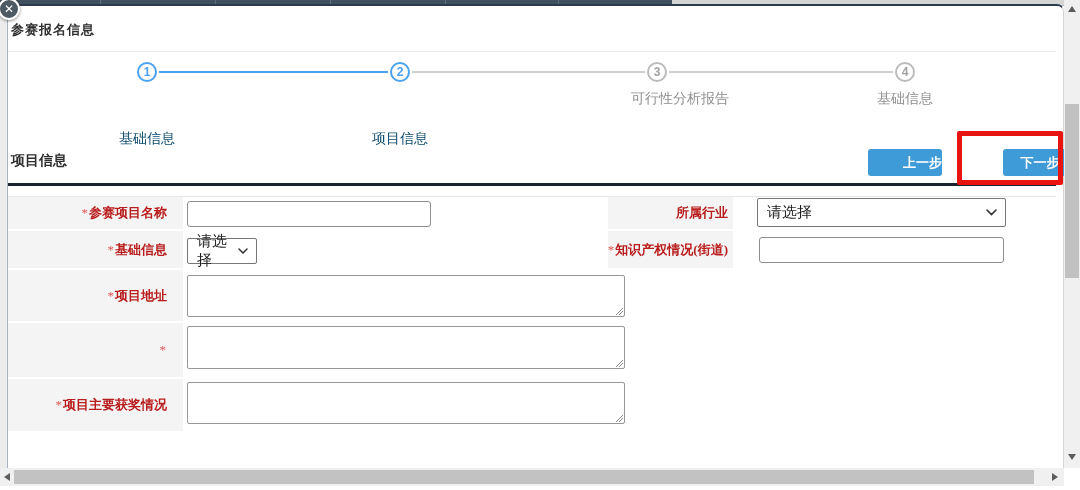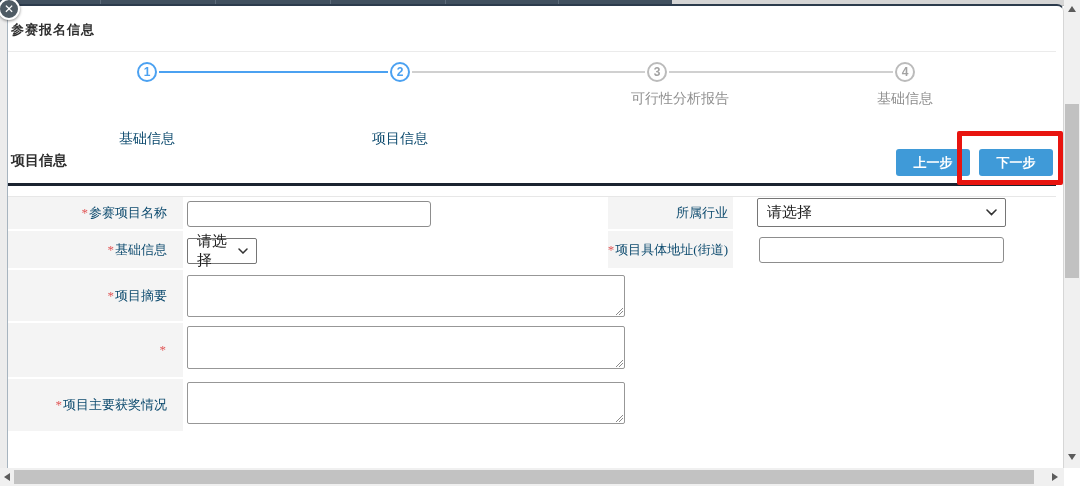--- a/index.html
+++ b/index.html
@@ -48,21 +48,21 @@
     border-radius:3px;font-size:13px;font-weight:bold;font-family:inherit;cursor:pointer;
     text-align:center;line-height:27px;padding:0;}
   .dark-line{left:8px;top:183px;width:1048px;height:3px;background:#1b2330;}
   .red-box{left:957px;top:131px;width:106px;height:54px;border:5px solid #e8140f;
     border-radius:2px;box-sizing:border-box;z-index:50;background:transparent;}
 
   
   .band{background:#f4f4f4;display:flex;align-items:center;justify-content:flex-end;box-sizing:border-box;}
   .band.lcol{left:8px;width:175px;padding-right:16px;}
   .band.rcol{left:608px;width:125px;padding-right:5px;}
-  .flabel{font-family:"Liberation Serif","DejaVu Serif",serif;font-size:13px;color:#0c4a6e;white-space:nowrap;}
+  .flabel{font-family:"Liberation Serif","DejaVu Serif",serif;font-size:13px;color:#b91c1c;white-space:nowrap;font-weight:bold;}
   .req{color:#e15656;font-family:"Liberation Serif","DejaVu Serif",serif;font-size:13px;margin-right:1px;}
   .form-edge{left:8px;width:1048px;height:1px;background:#e7e7e7;}
 
   input.txt{position:absolute;box-sizing:border-box;border:1px solid #8d8d8d;border-radius:3px;
     background:#fff;font-family:inherit;font-size:13px;padding:0 6px;outline:none;}
   .sel{position:absolute;box-sizing:border-box;border:1px solid #767676;border-radius:2px;
     background:#fff;display:flex;align-items:center;cursor:pointer;}
   .sel .sel-text{font-size:15px;color:#1f1f1f;padding-left:9px;flex:1;}
   .sel svg{margin-right:8px;flex:none;}
   textarea.ta{position:absolute;box-sizing:border-box;border:1px solid #979797;border-radius:2px;
@@ -108,53 +108,53 @@
 <div class="abs step-circle on" style="left:390px;">2</div>
 <div class="abs step-circle off" style="left:647px;">3</div>
 <div class="abs step-circle off" style="left:895px;">4</div>
 
 <div class="abs step-label on" style="left:147px;">基础信息</div>
 <div class="abs step-label on" style="left:400px;">项目信息</div>
 <div class="abs step-label off" style="left:680px;text-align:center;">可行性分析报告</div>
 <div class="abs step-label off" style="left:905px;">基础信息</div>
 
 <div class="abs section-title">项目信息</div>
-<button class="abs btn" style="left:896px;">上一步</button>
-<button class="abs btn" style="left:979px;">下一步</button>
+<button class="abs btn" style="left:868px;text-align:right;">上一步</button>
+<button class="abs btn" style="left:1003px;">下一步</button>
 <div class="abs red-box"></div>
 <div class="abs dark-line"></div>
 
 <div class="abs form-edge" style="top:196px;"></div>
 
 <div class="abs band lcol" style="top:197px;height:32px;">
   <span class="req">*</span>
   <span class="flabel">参赛项目名称</span>
 </div>
 <div class="abs band lcol" style="top:231px;height:37px;">
   <span class="req">*</span>
   <span class="flabel">基础信息</span>
 </div>
 <div class="abs band lcol" style="top:270px;height:51px;">
   <span class="req">*</span>
-  <span class="flabel">项目摘要</span>
+  <span class="flabel">项目地址</span>
 </div>
 <div class="abs band lcol" style="top:323px;height:54px;">
   <span class="req">*</span>
 </div>
 <div class="abs band lcol" style="top:379px;height:52px;">
   <span class="req">*</span>
   <span class="flabel">项目主要获奖情况</span>
 </div>
 
 <div class="abs band rcol" style="top:197px;height:32px;">
   <span class="flabel">所属行业</span>
 </div>
 <div class="abs band rcol" style="top:231px;height:37px;">
   <span class="req">*</span>
-  <span class="flabel">项目具体地址(街道)</span>
+  <span class="flabel">知识产权情况(街道)</span>
 </div>
 
 <input class="txt" style="left: 187px; top: 201px; width: 244px; height: 26px;">
 
 <div class="sel" style="left:757px;top:198px;width:249px;height:29px;">
   <span class="sel-text">请选择</span>
   <svg width="11" height="7" viewBox="0 0 11 7">
       <polyline points="1,1 5.5,5.5 10,1" fill="none" stroke="#333" stroke-width="1.6" stroke-linecap="round"></polyline>
     </svg>
 </div>

